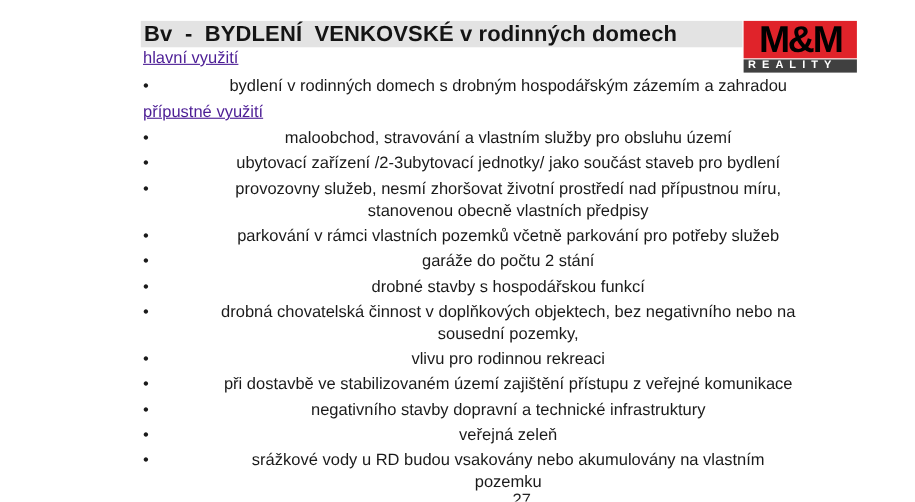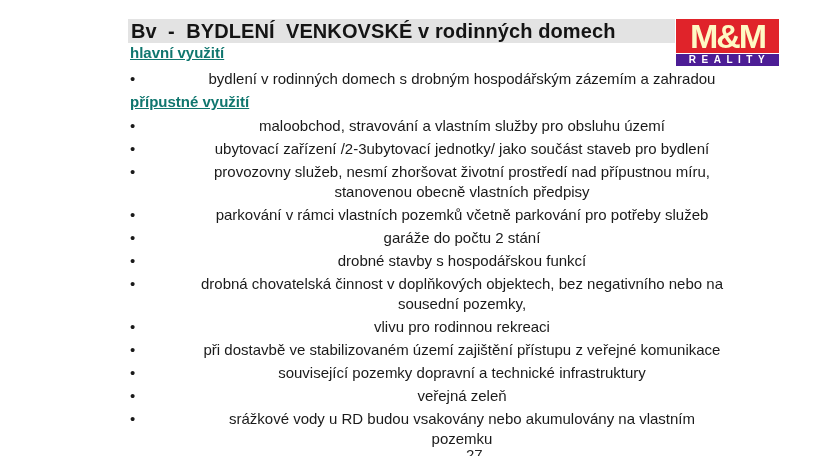--- a/index.html
+++ b/index.html
@@ -42,53 +42,52 @@
       width: 103px;
       height: 47px;
     }
     .logo-top {
       position: absolute;
       left: 0;
       top: 0;
       width: 103px;
       height: 34px;
       background: #e0232a;
-      color: #fef9c3;
+      color: #000000;
       font-family: "Liberation Sans", sans-serif;
       font-weight: bold;
       font-size: 34px;
       line-height: 34px;
       text-align: center;
       letter-spacing: -2px;
       overflow: hidden;
     }
     .logo-bottom {
       position: absolute;
       left: 0;
       top: 35px;
       width: 103px;
       height: 12px;
-      background: #4c1d95;
+      background: #404040;
       color: #ffffff;
       font-weight: bold;
       font-size: 10px;
       line-height: 12px;
-      text-align: center;
       letter-spacing: 5.5px;
       padding-left: 4px;
       box-sizing: border-box;
     }
     .section-heading {
       position: absolute;
       left: 130px;
       font-size: 15px;
-      font-weight: bold;
+      font-weight: normal;
       text-decoration: underline;
       line-height: 18px;
-      color: #0f766e;
+      color: #4c1d95;
     }
     .item {
       position: absolute;
       left: 130px;
       width: 640px;
       font-size: 15px;
       line-height: 19.5px;
       color: #1a1a1a;
     }
     .bullet {
@@ -168,21 +167,21 @@
 <div class="item" style="top:317px;">
   <span class="bullet">•</span>
   <span class="item-text">vlivu pro rodinnou rekreaci</span>
 </div>
 <div class="item" style="top:340px;">
   <span class="bullet">•</span>
   <span class="item-text">při dostavbě ve stabilizovaném území zajištění přístupu z veřejné komunikace</span>
 </div>
 <div class="item" style="top:363px;">
   <span class="bullet">•</span>
-  <span class="item-text">související pozemky dopravní a technické infrastruktury</span>
+  <span class="item-text">negativního stavby dopravní a technické infrastruktury</span>
 </div>
 <div class="item" style="top:386px;">
   <span class="bullet">•</span>
   <span class="item-text">veřejná zeleň</span>
 </div>
 <div class="item" style="top:409px;">
   <span class="bullet">•</span>
   <span class="item-text">srážkové vody u RD budou vsakovány nebo akumulovány na vlastním
 pozemku</span>
 </div>

